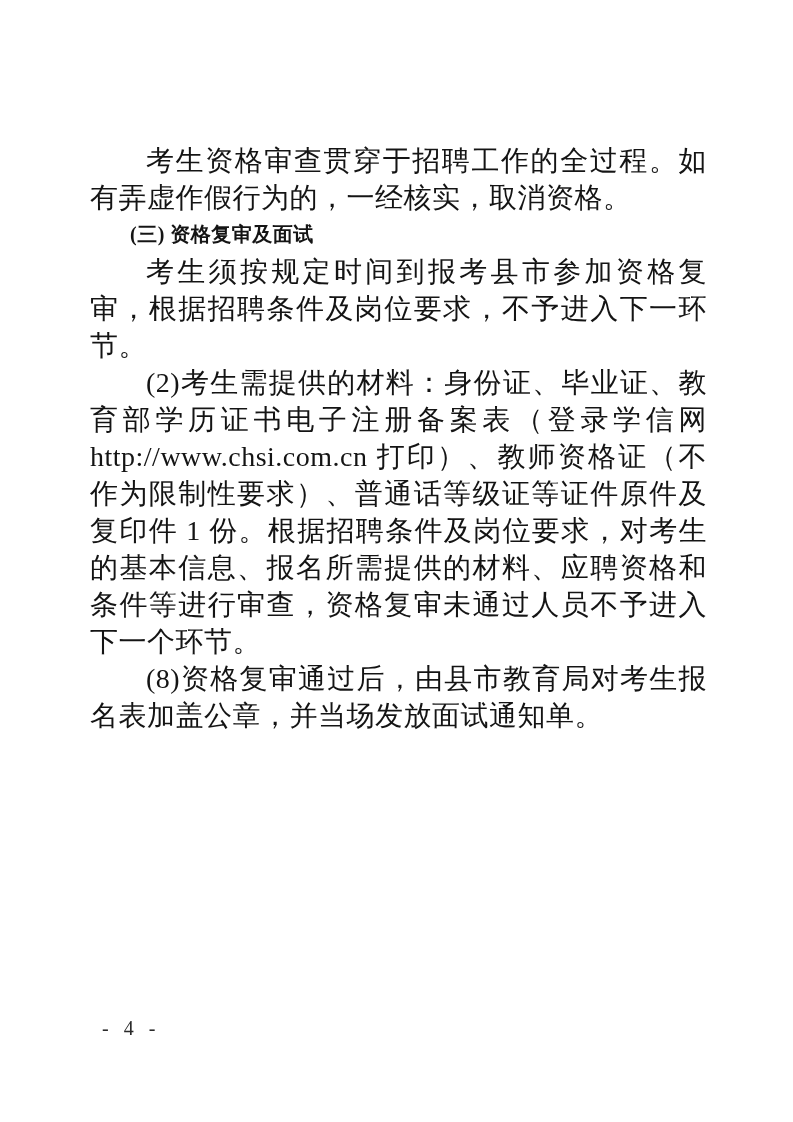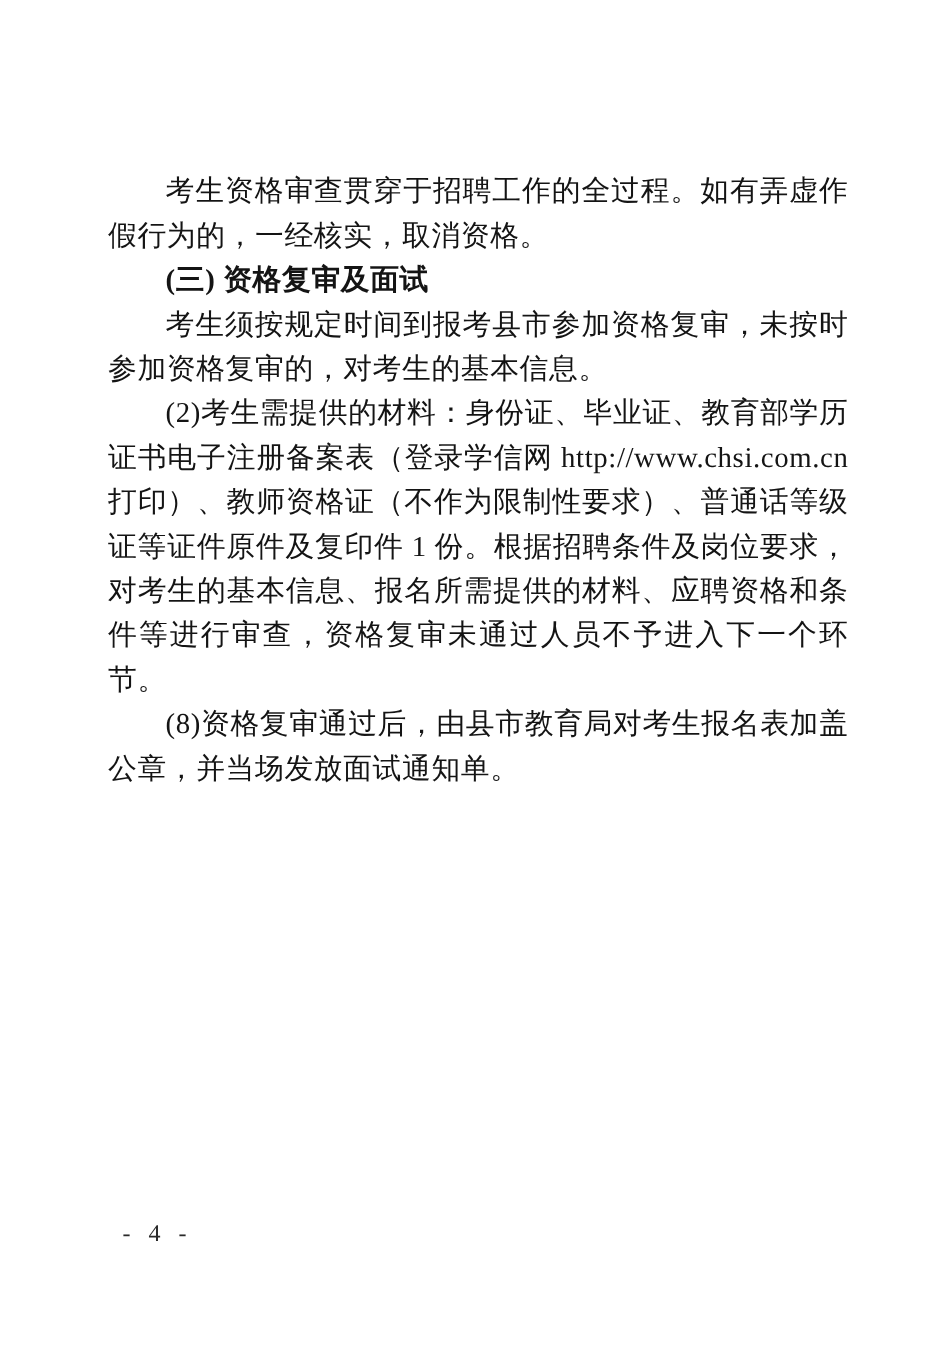--- a/index.html
+++ b/index.html
@@ -17,29 +17,29 @@
     color: #141414;
   }
   .content {
     position: absolute;
     left: 90px;
     top: 142px;
     width: 617px;
   }
   .para {
     margin: 0;
-    font-size: 24px;
+    font-size: 28px;
     line-height: 37px;
     text-align: justify;
     text-indent: 2em;
     letter-spacing: 0.5px;
   }
   .heading-3 {
     margin: 0;
-    font-size: 24px;
+    font-size: 20px;
     line-height: 37px;
     text-indent: 2em;
     font-weight: 700;
     letter-spacing: 0.5px;
   }
   .heading-sub {
     margin: 0;
     font-size: 24px;
     line-height: 37px;
     text-indent: 2em;
@@ -57,19 +57,19 @@
     font-family: "Liberation Serif", "DejaVu Serif", serif;
   }
 </style>
 </head>
 <body>
 
 <div class="page">
   <div class="content">
     <p class="para">考生资格审查贯穿于招聘工作的全过程。如有弄虚作假行为的，一经核实，取消资格。</p>
     <p class="heading-3">(三) 资格复审及面试</p>
-    <p class="para">考生须按规定时间到报考县市参加资格复审，未按时参加资格复审的，对考生的基本信息。</p>
+    <p class="para">考生须按规定时间到报考县市参加资格复审，根据招聘条件及岗位要求，不予进入下一环节。</p>
     <p class="para">(2)考生需提供的材料：身份证、毕业证、教育部学历证书电子注册备案表（登录学信网 http://www.chsi.com.cn 打印）、教师资格证（不作为限制性要求）、普通话等级证等证件原件及复印件 1 份。根据招聘条件及岗位要求，对考生的基本信息、报名所需提供的材料、应聘资格和条件等进行审查，资格复审未通过人员不予进入下一个环节。</p>
     <p class="para">(8)资格复审通过后，由县市教育局对考生报名表加盖公章，并当场发放面试通知单。</p>
   </div>
 
   <div class="page-number">- 4 -</div>
 </div>
 
 </body></html>

